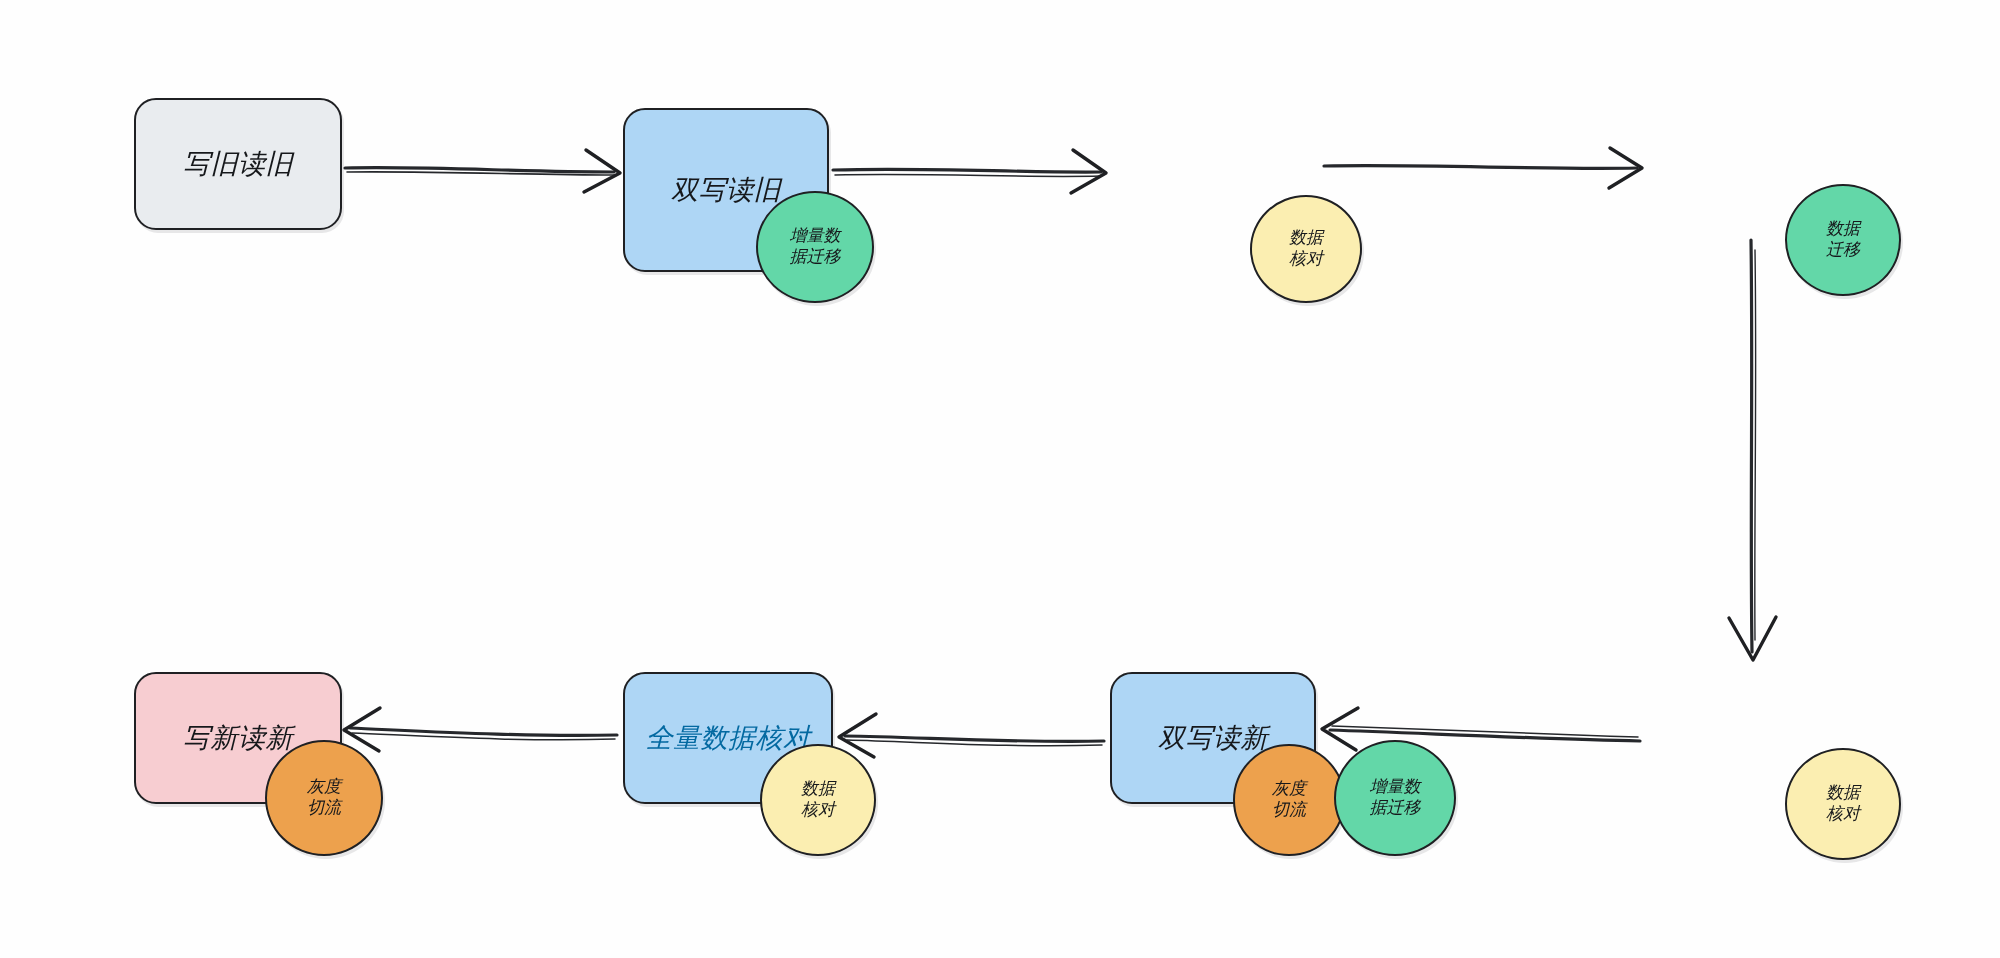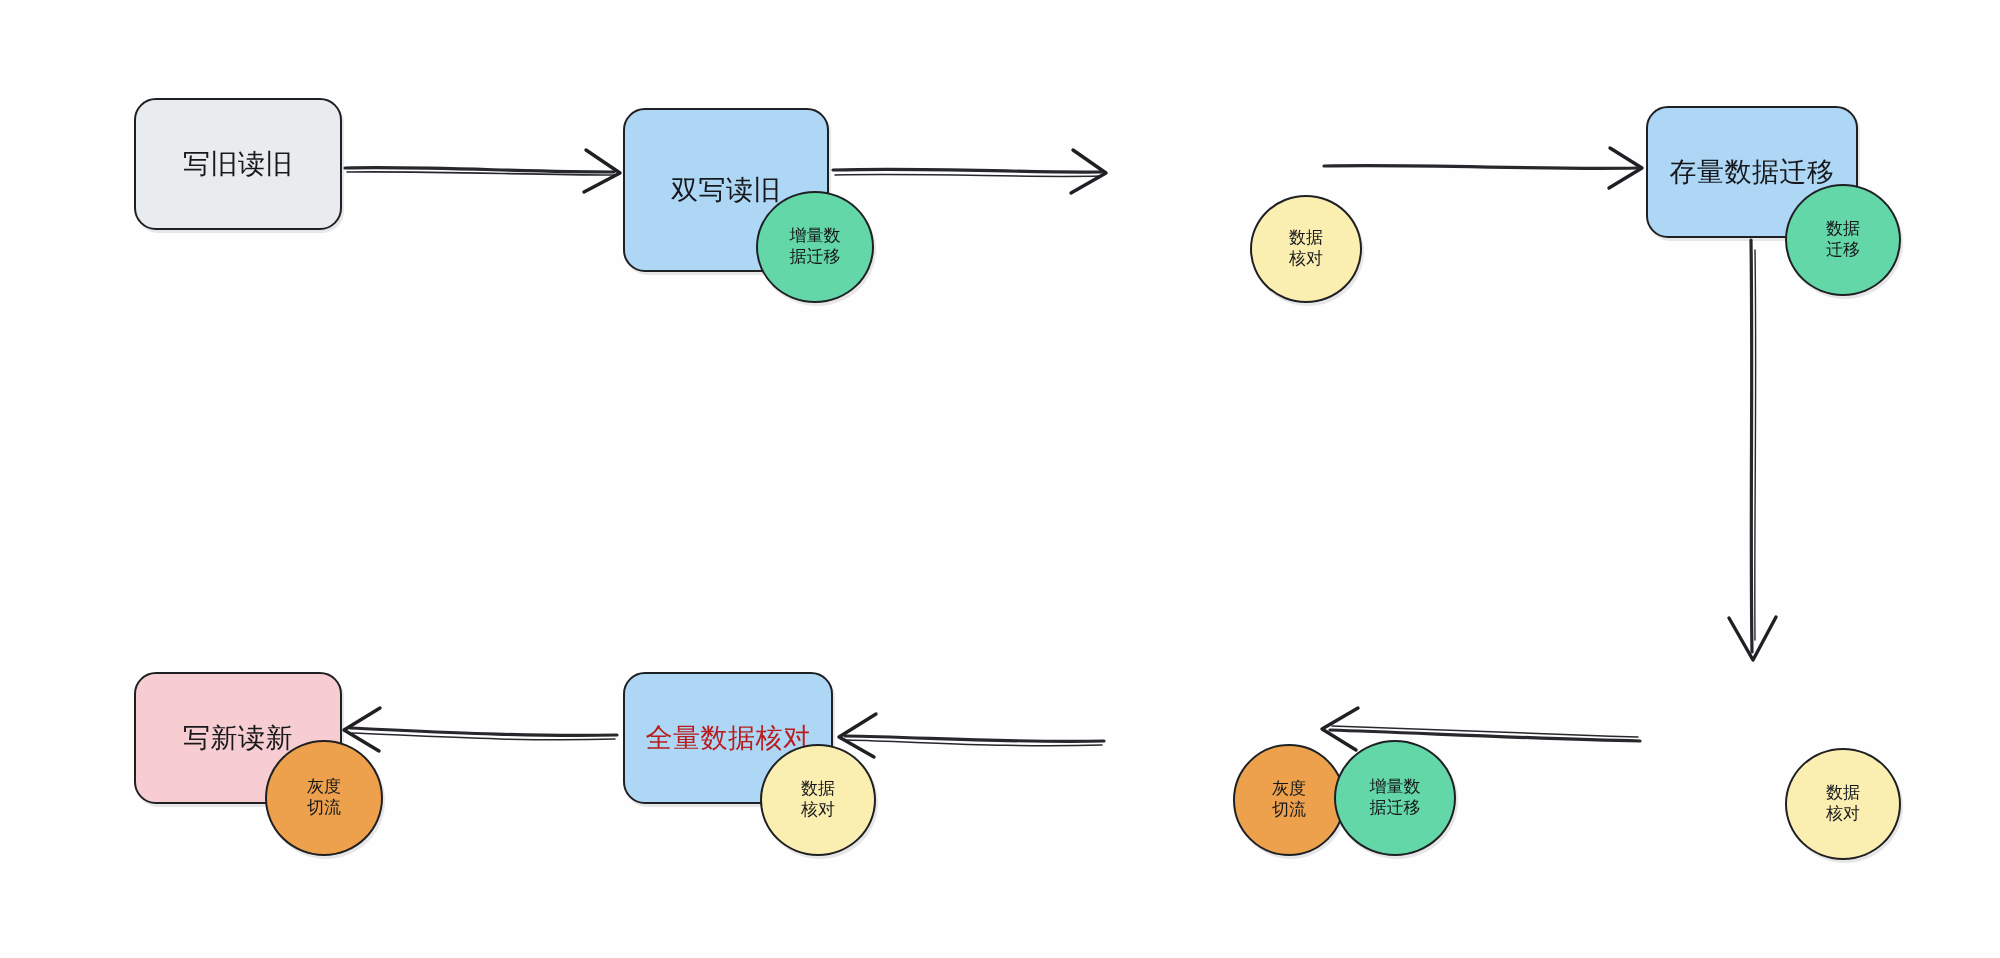--- a/index.html
+++ b/index.html
@@ -9,20 +9,21 @@
   }
   body {
     font-family: "Liberation Sans", "DejaVu Sans", sans-serif;
   }
   #canvas {
     position: relative;
     width: 2000px;
     height: 958px;
     background: #fefefe;
     overflow: hidden;
+    font-style: italic;
   }
   #edge-layer {
     position: absolute;
     left: 0;
     top: 0;
     width: 2000px;
     height: 958px;
     pointer-events: none;
   }
   .node {
@@ -106,24 +107,24 @@
       <path d="M380 708 L 344 730 L 379 751" fill="none" stroke="#1f2023" stroke-width="3.4" stroke-linecap="round" stroke-linejoin="round"></path>
     </g>
   </svg>
 
   <div class="node" style="left: 134px; top: 98px; width: 208px; height: 132px; background: rgb(233, 236, 239); border-color: rgb(31, 32, 35); color: rgb(22, 24, 27);">
     <span>写旧读旧</span>
   </div>
   <div class="node" style="left: 623px; top: 108px; width: 206px; height: 164px; background: rgb(174, 214, 245); border-color: rgb(31, 32, 35); color: rgb(22, 24, 27);">
     <span>双写读旧</span>
   </div>
-  <div class="node" style="left: 1646px; top: 106px; width: 212px; height: 132px; background: rgb(174, 214, 245); border-color: rgb(31, 32, 35); color: rgb(22, 24, 27);">
-    <span>存量数据迁移</span>
+  <div class="node" style="left: 1110px; top: 672px; width: 206px; height: 132px; background: rgb(174, 214, 245); border-color: rgb(31, 32, 35); color: rgb(22, 24, 27);">
+    <span>双写读新</span>
   </div>
-  <div class="node" style="left: 623px; top: 672px; width: 210px; height: 132px; background: rgb(174, 214, 245); border-color: rgb(31, 32, 35); color: #b91c1c;">
+  <div class="node" style="left: 623px; top: 672px; width: 210px; height: 132px; background: rgb(174, 214, 245); border-color: rgb(31, 32, 35); color: #0369a1;">
     <span>全量数据核对</span>
   </div>
   <div class="node" style="left: 134px; top: 672px; width: 208px; height: 132px; background: rgb(247, 205, 209); border-color: rgb(31, 32, 35); color: rgb(22, 24, 27);">
     <span>写新读新</span>
   </div>
 
   <div class="badge" style="left: 756px; top: 191px; width: 118px; height: 112px; background: rgb(99, 215, 168); border-color: rgb(31, 32, 35); color: rgb(22, 24, 27);">
     <span>增量数</span>
     <span>据迁移</span>
   </div>

